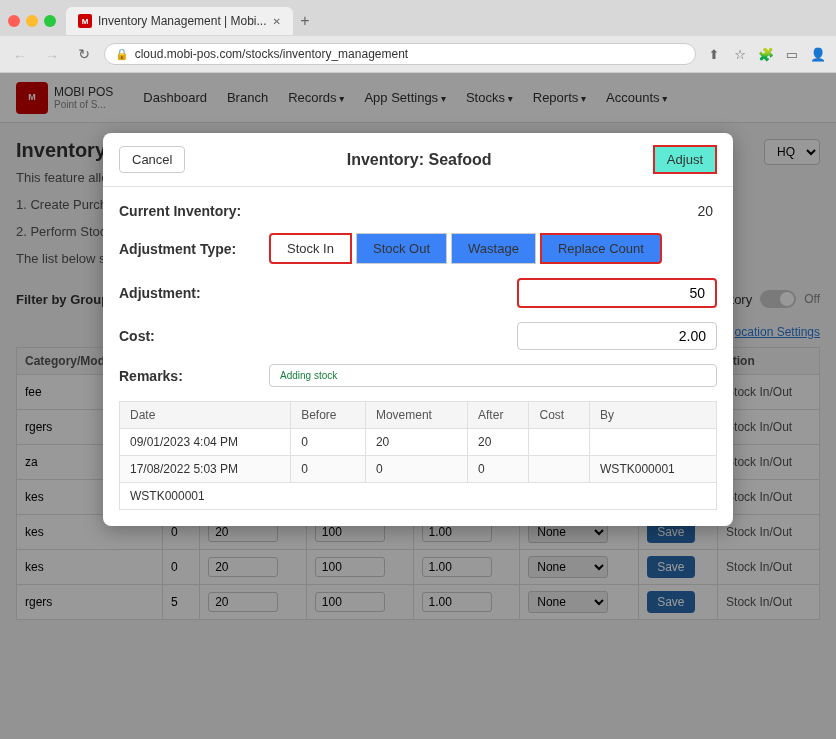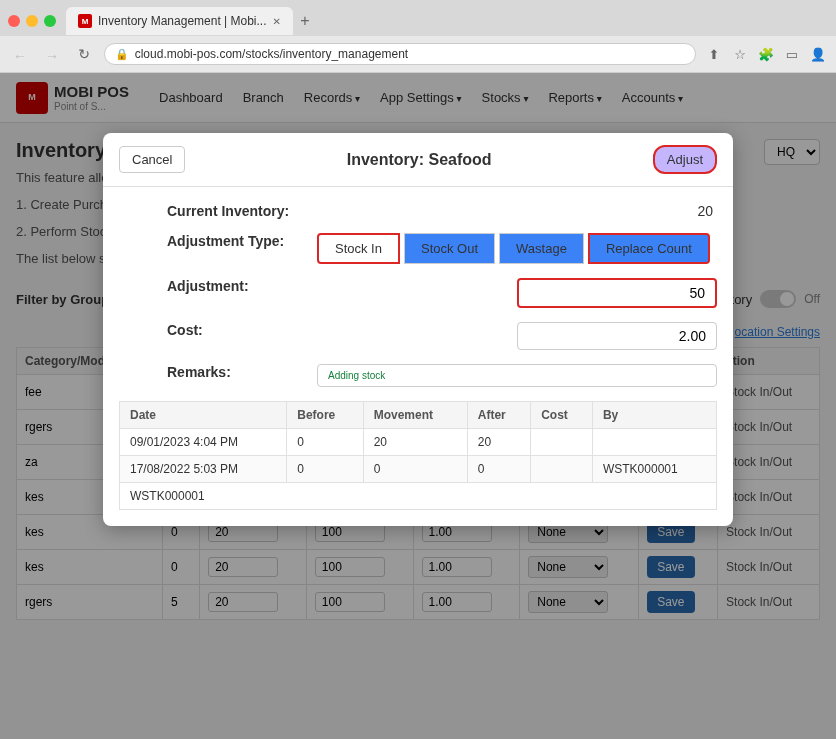--- a/index.html
+++ b/index.html
@@ -153,21 +153,21 @@
       border-radius: 4px;
       display: flex;
       align-items: center;
       justify-content: center;
       color: white;
       font-size: 9px;
       font-weight: bold;
       text-align: center;
       line-height: 1.1;
     }
-    .brand-text { font-size: 15px; color: #333; font-weight: bold; line-height: 1.2; }
+    .brand-text { font-size: 12px; color: #333; font-weight: normal; line-height: 1.2; }
     .brand-sub { font-size: 10px; color: #888; }
     .nav-item {
       font-size: 13px;
       color: #333;
       cursor: pointer;
       padding: 4px 0;
       white-space: nowrap;
     }
     .nav-item-with-arrow::after {
       content: ' ▾';
@@ -314,37 +314,36 @@
       color: #333;
     }
     .modal-title {
       flex: 1;
       text-align: center;
       font-size: 16px;
       font-weight: bold;
       color: #333;
     }
     .modal-adjust-btn {
-      background: #c4b5fd;
+      background: #5eead4;
       border: 2px solid #dc2626;
-      border-radius: 12px;
+      border-radius: 0;
       padding: 5px 12px;
       font-size: 13px;
       cursor: pointer;
       color: #333;
       font-weight: 500;
     }
     .modal-body {
       padding: 16px;
     }
     .modal-row {
       display: flex;
-      align-items: flex-start;
+      align-items: center;
       margin-bottom: 14px;
-      margin-left: 48px;
     }
     .modal-label {
       font-size: 14px;
       font-weight: 600;
       color: #333;
       width: 150px;
       flex-shrink: 0;
     }
     .modal-value {
       font-size: 14px;
@@ -407,21 +406,21 @@
     .history-table {
       width: 100%;
       border-collapse: collapse;
       font-size: 12px;
     }
     .history-table th {
       background: #f5f5f5;
       border: 1px solid #e0e0e0;
       padding: 6px 10px;
       text-align: left;
-      font-weight: 700;
+      font-weight: 400;
       color: #555;
     }
     .history-table td {
       border: 1px solid #e0e0e0;
       padding: 6px 10px;
       color: #333;
     }
     .history-table tr:nth-child(even) td { background: #fafafa; }
   </style>
 </head>

